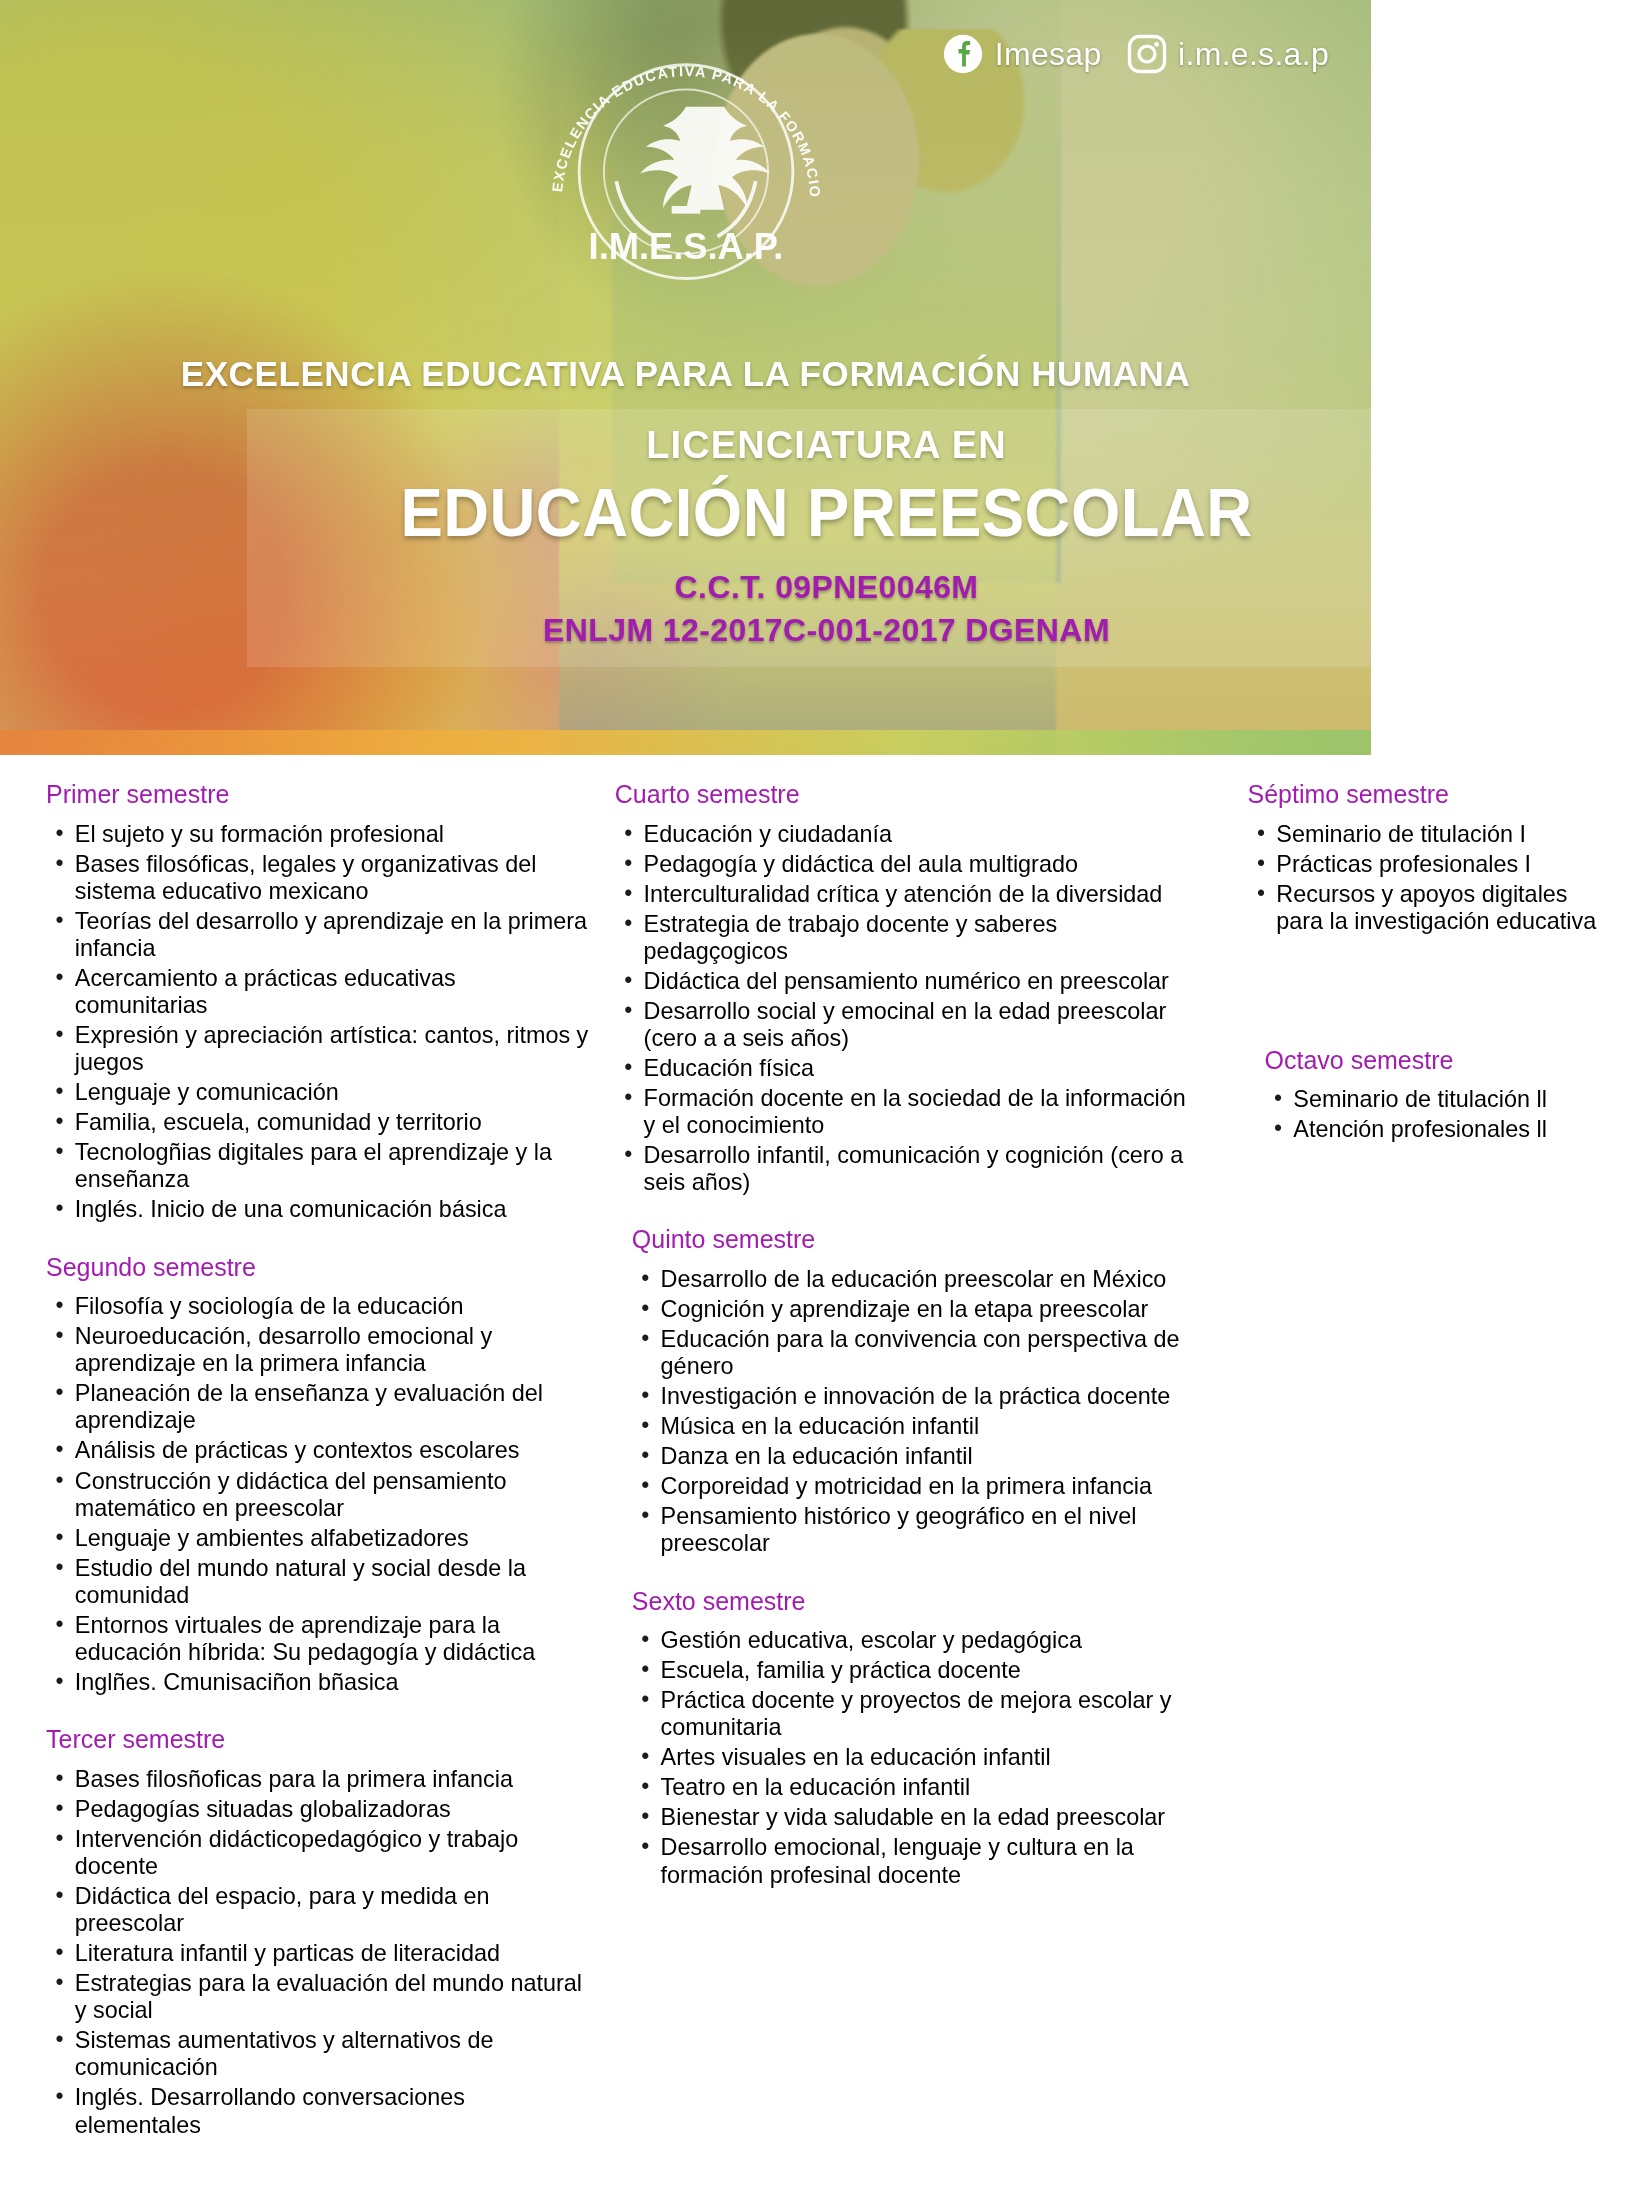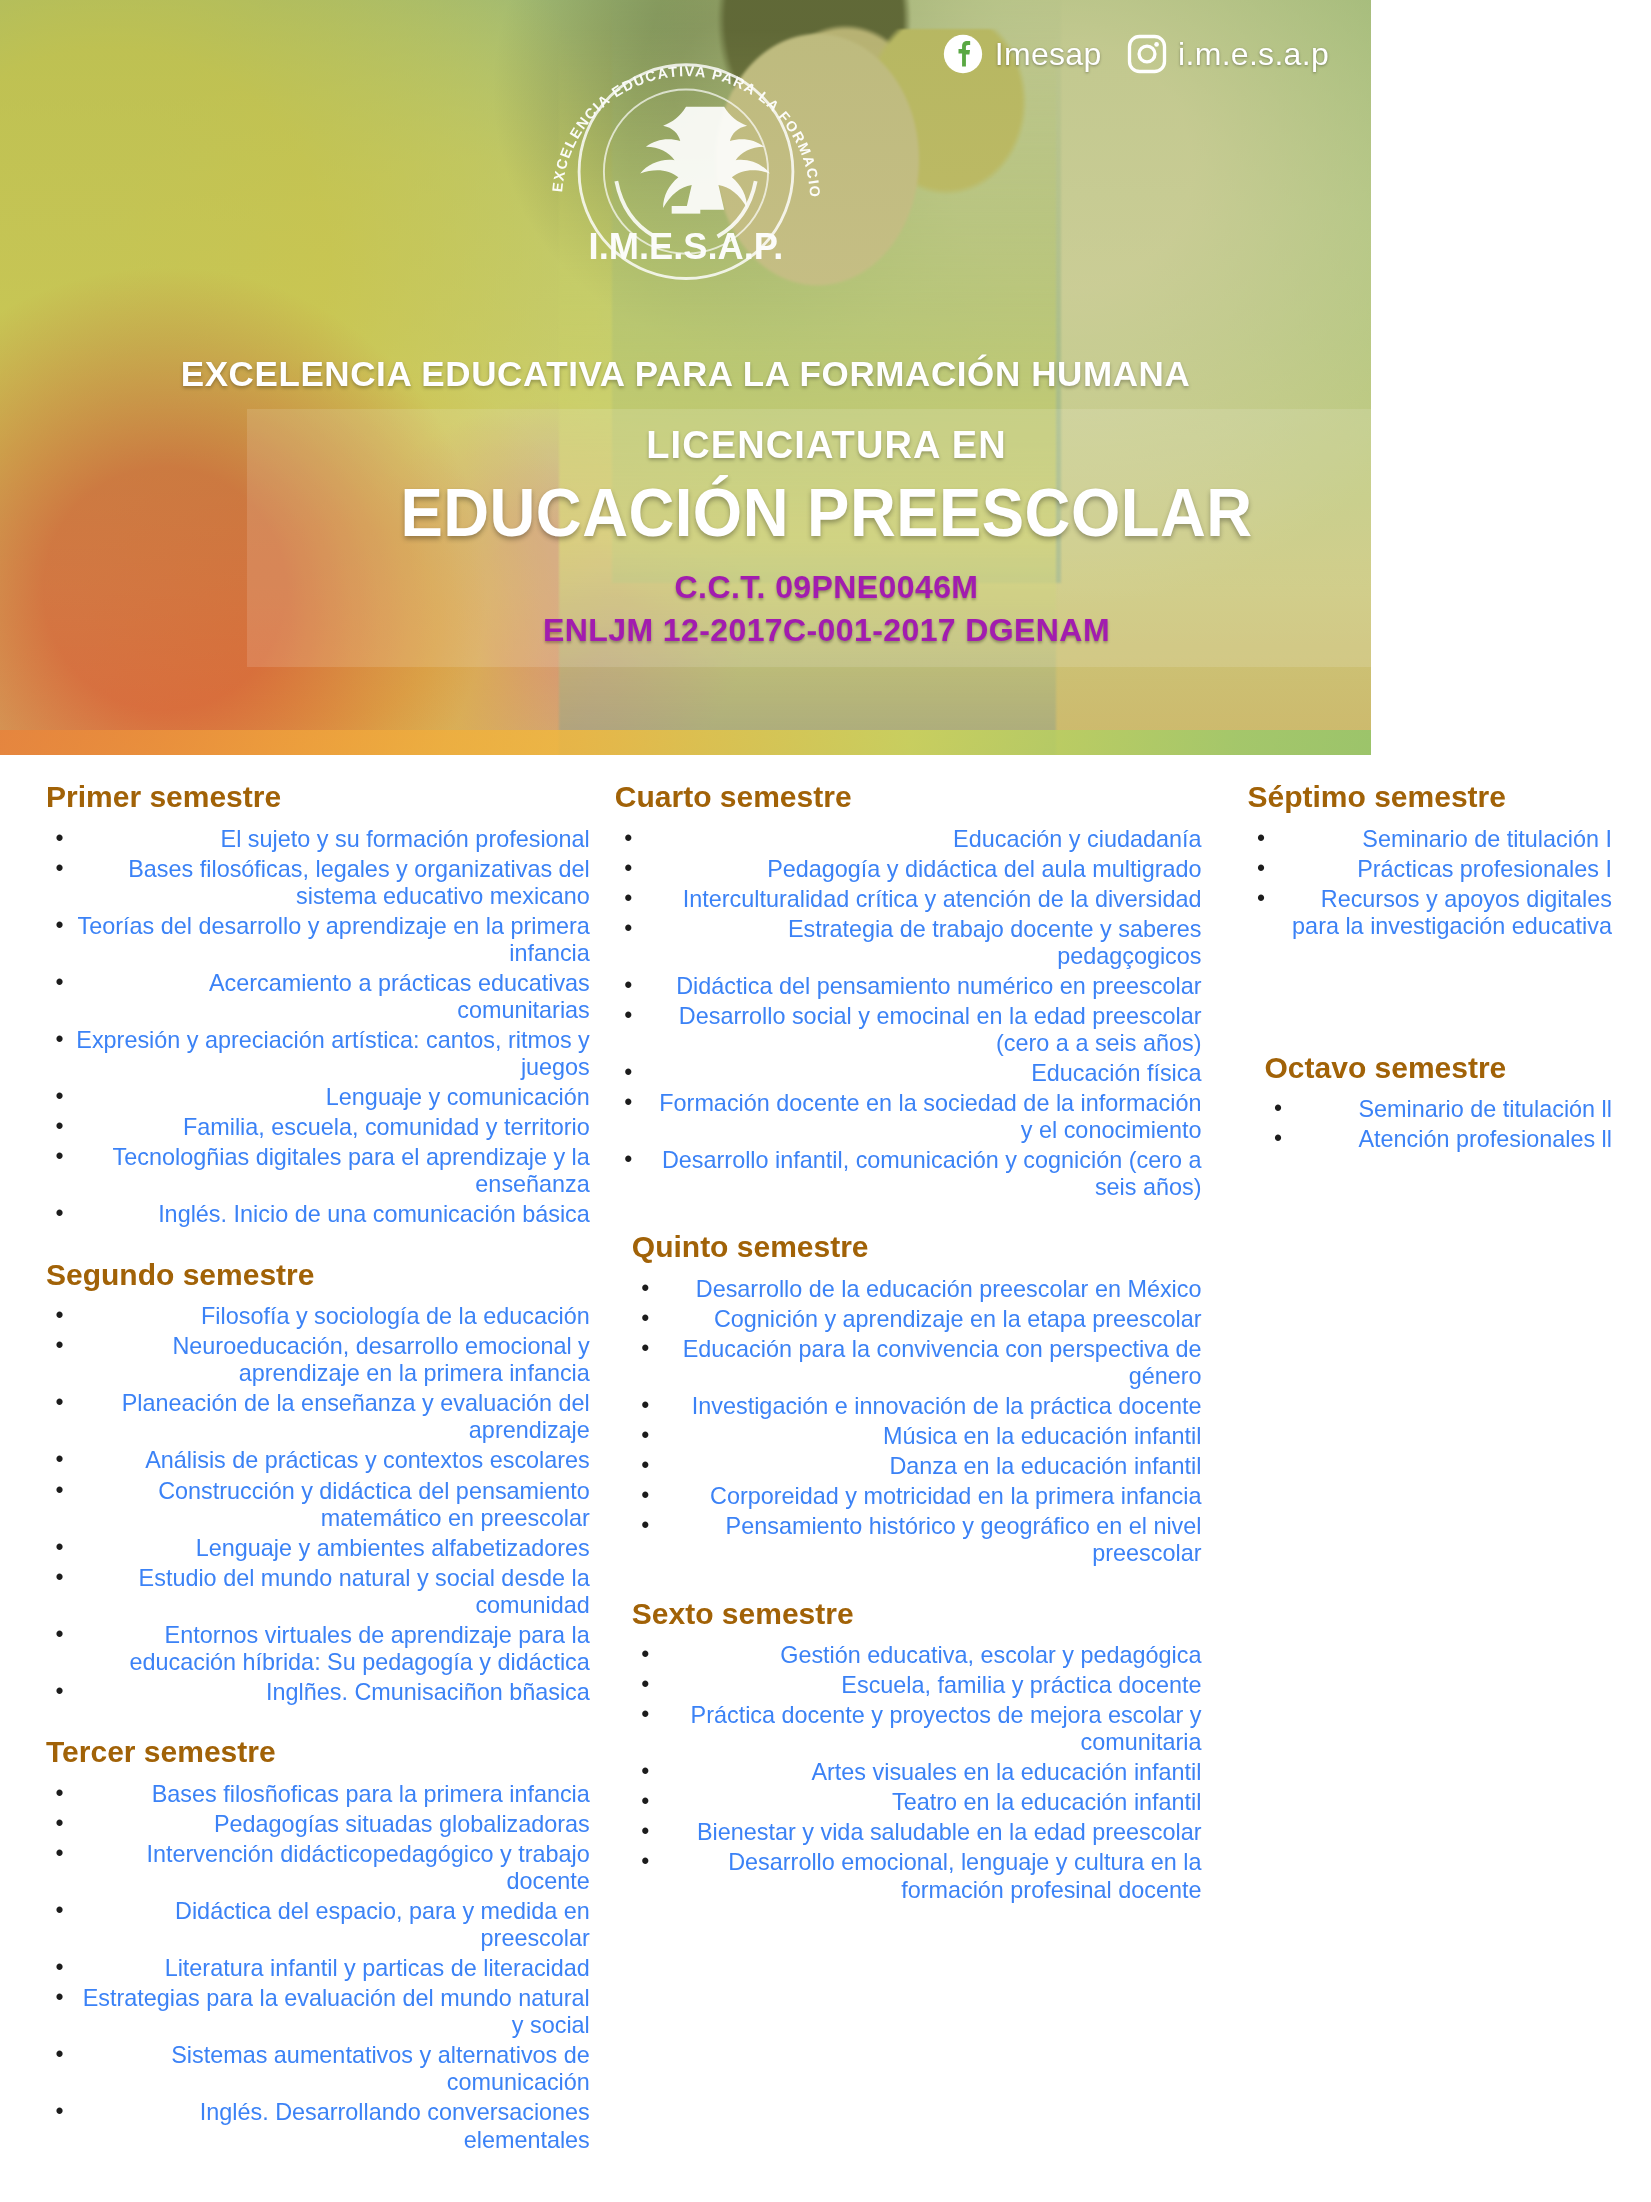--- a/index.html
+++ b/index.html
@@ -161,38 +161,37 @@
     display: flex;
     padding: 25px 40px 0 46px;
     gap: 0;
   }
   .col { }
   .col-1 { width: 583px; padding-right: 25px; }
   .col-2 { width: 621px; padding-right: 19px; }
   .col-3 { width: 401px; padding-left: 27px; }
 
   .sem-head {
-    font-size: 30px;
-    font-weight: 700;
-    color: #a16207;
+    font-size: 25px;
+    font-weight: 400;
+    color: #a21caf;
     margin-bottom: 11.5px;
   }
   .sem-block { margin-bottom: 29px; }
   ul.courses {
     list-style: none;
     padding-left: 3.8px;
   }
   ul.courses li {
     position: relative;
     padding-left: 25px;
     margin-bottom: 2.9px;
     font-size: 23.4px;
     line-height: 1.16;
-    color: #3b82f6;
-    text-align: right;
+    color: #000000;
   }
   ul.courses li::before {
     content: "•";
     position: absolute;
     left: 5.7px;
     top: -1px;
     font-size: 23px;
     color: #1c1c1c;
   }
   .indent-block { padding-left: 17px; }

